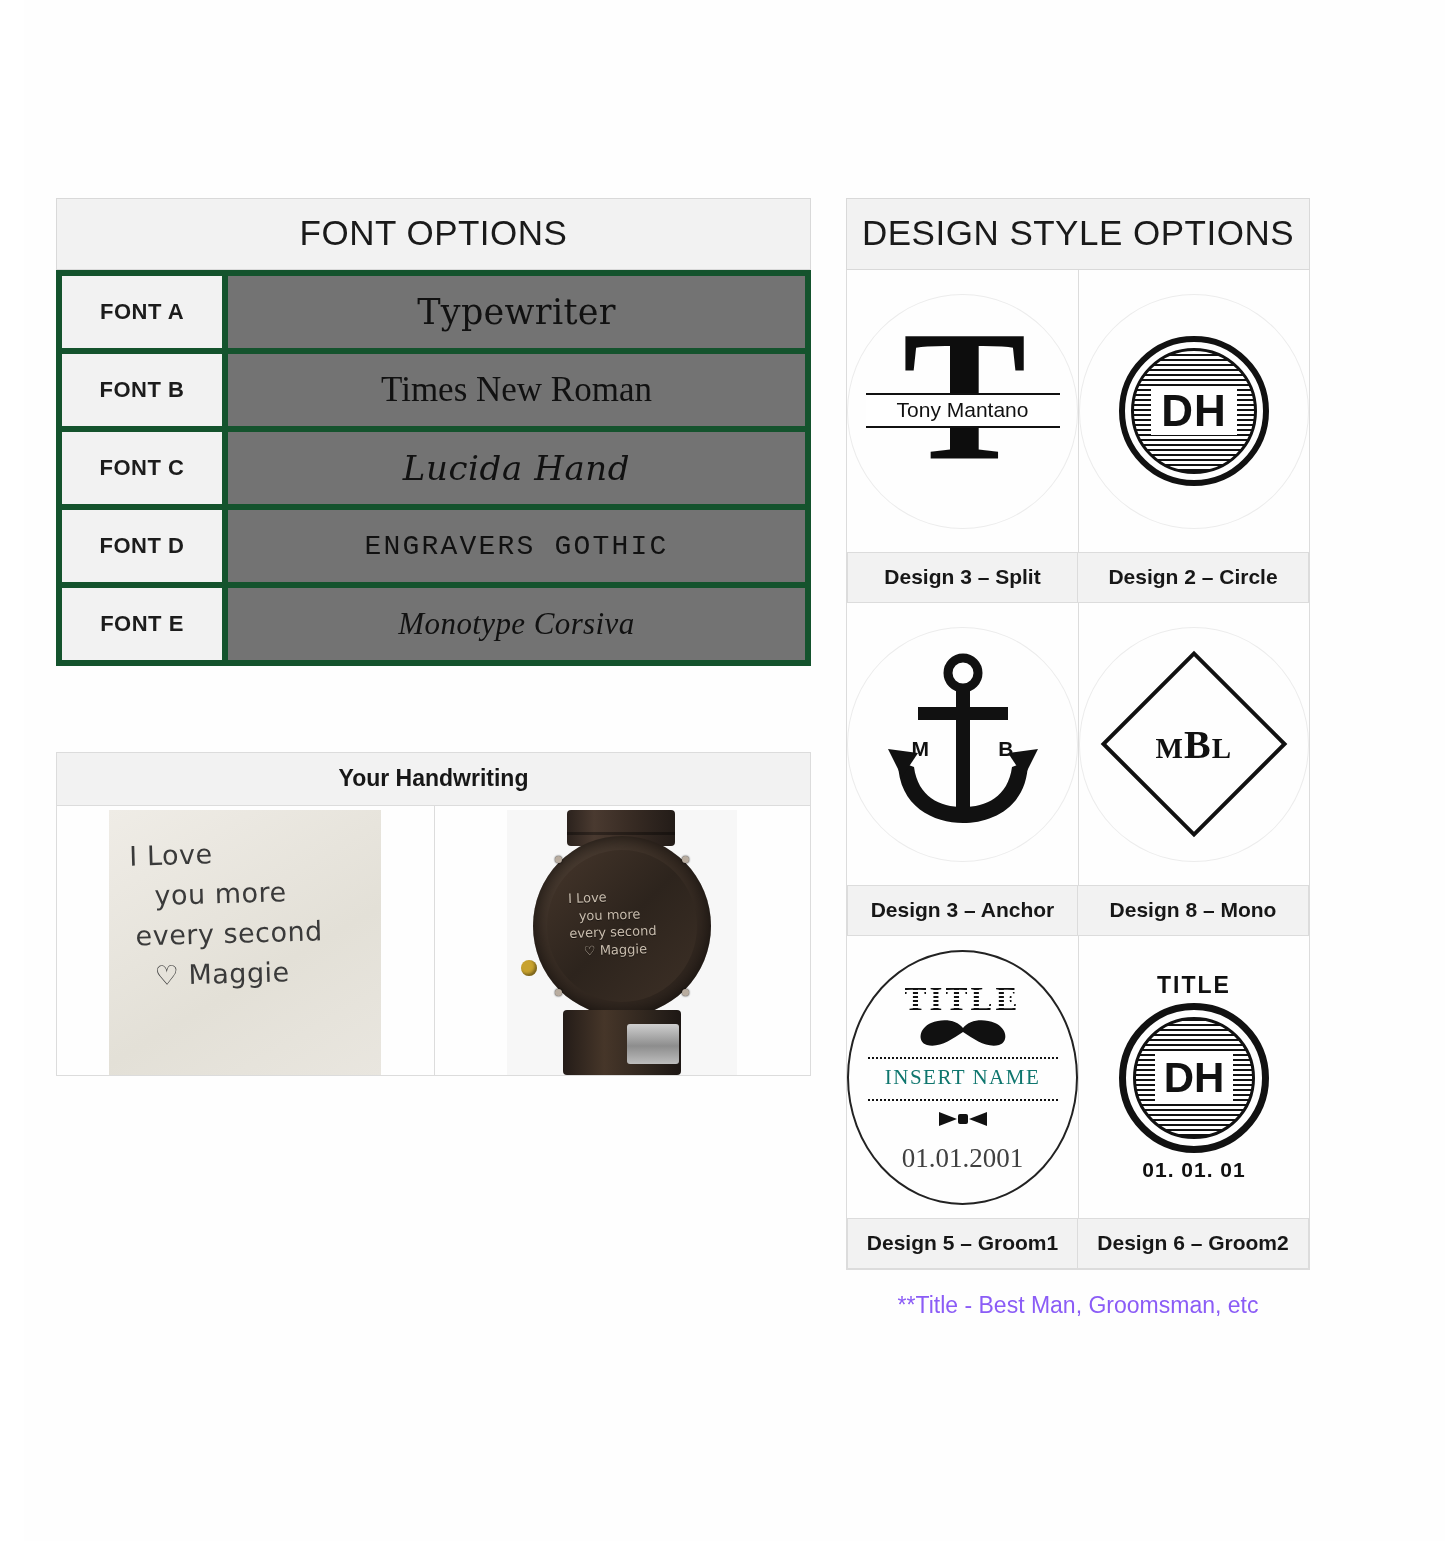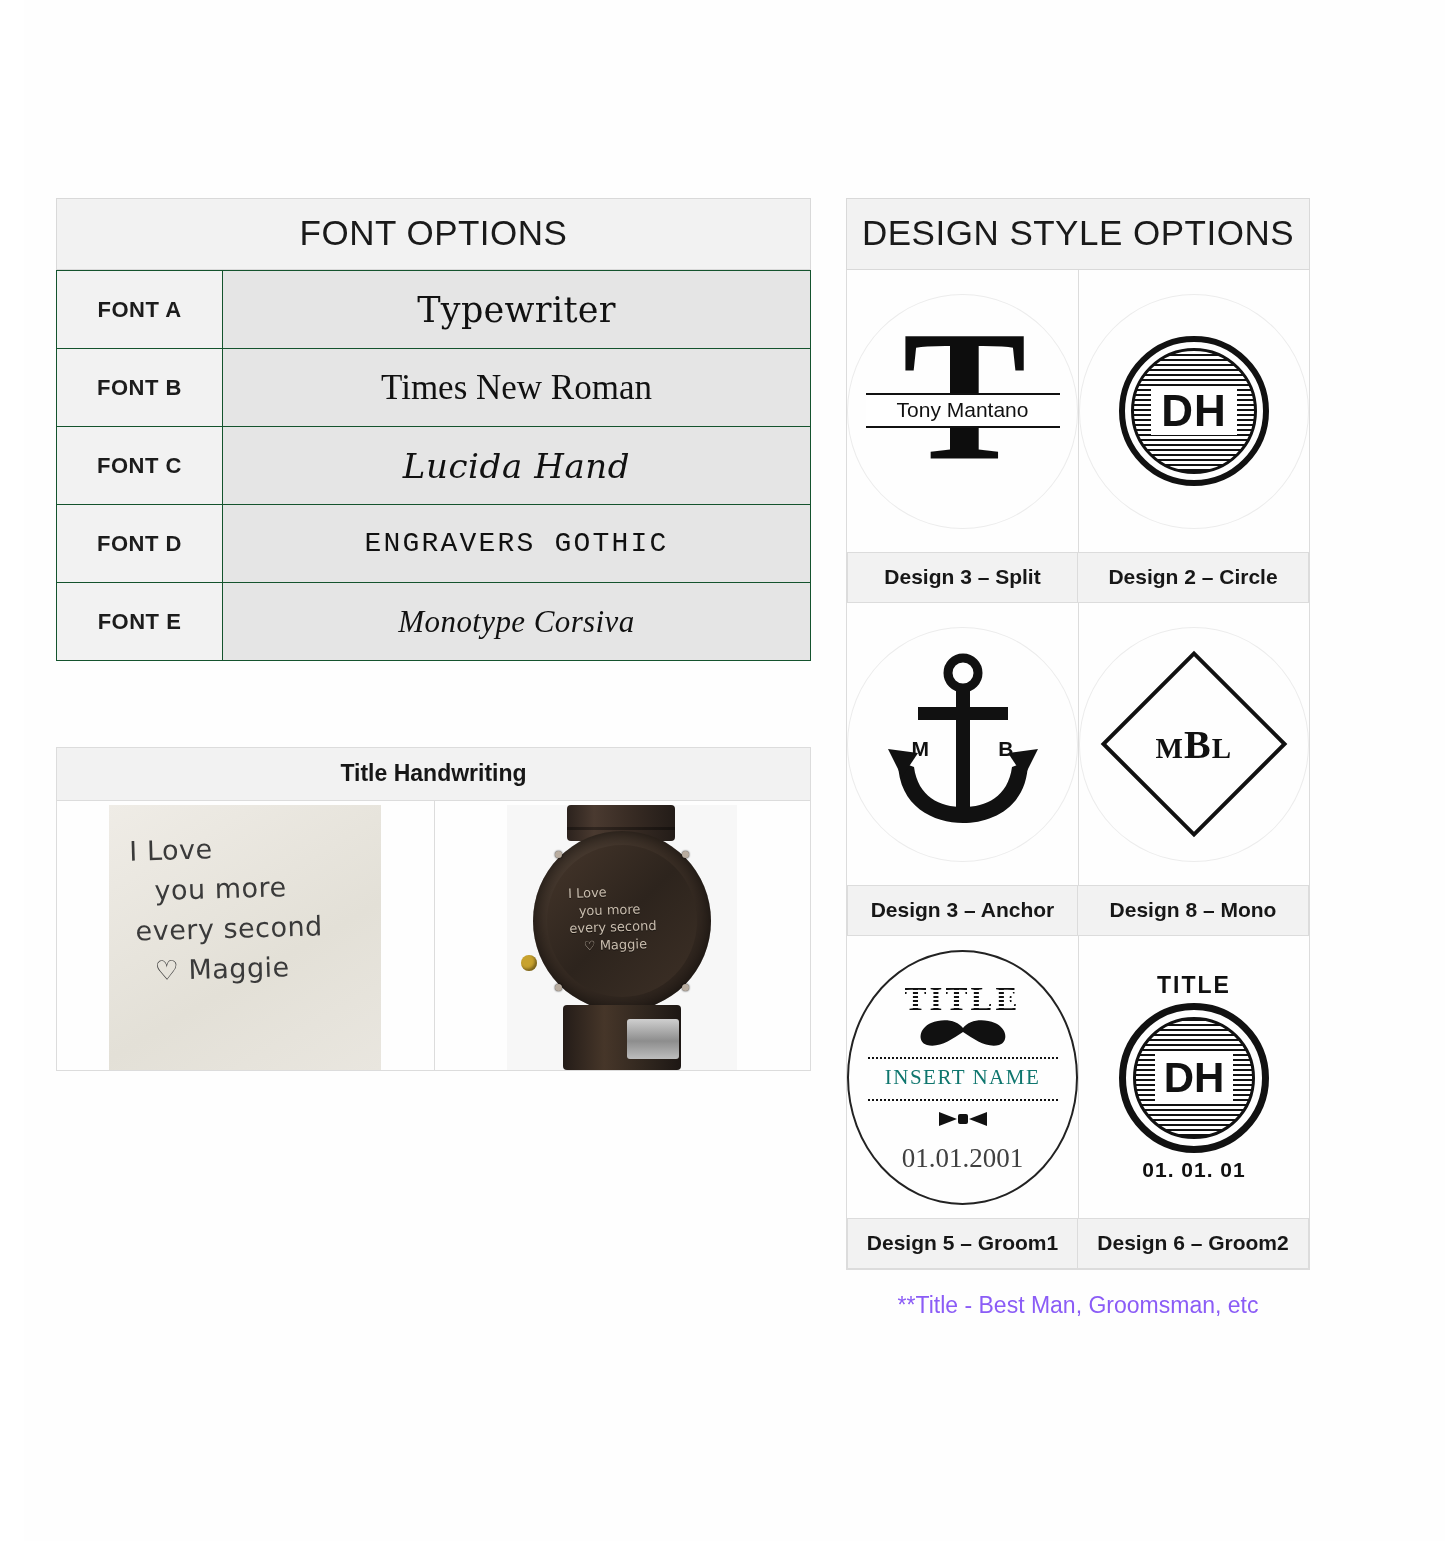--- a/index.html
+++ b/index.html
@@ -33,36 +33,36 @@
     color: #1a1a1a;
     padding: 14px 0 16px 0;
     font-family: "Liberation Sans", sans-serif;
   }
   .font-table {
     width: 100%;
     border-collapse: collapse;
     table-layout: fixed;
   }
   .font-table td {
-    border: 1px solid #14532d;
+    border: 6px solid #14532d;
     height: 78px;
     vertical-align: middle;
   }
   .font-label-cell {
     width: 166px;
     background: #f2f2f2;
     text-align: center;
     font-size: 22px;
     font-weight: bold;
     letter-spacing: 0.5px;
     color: #1c1c1c;
   }
   .font-sample-cell {
     text-align: center;
-    background: #e5e5e5;
+    background: #737373;
     border-left: 1px solid #dcdcdc;
   }
   .sample {
     font-size: 34px;
     color: #111;
   }
   .sample.typewriter { font-family: "DejaVu Serif", serif; font-size: 35px; letter-spacing: 0.3px; }
   .sample.times { font-family: "Liberation Serif", serif; font-size: 35px; }
   .sample.lucida { font-family: "DejaVu Serif", serif; font-style: italic; font-size: 34px; letter-spacing: 0.6px; }
   .sample.engravers { font-family: Liberation Mono, monospace; font-size: 28px; letter-spacing: 2.2px; text-transform: uppercase; }
@@ -404,21 +404,21 @@
       </tr>
       <tr>
         <td class="font-label-cell">FONT E</td>
         <td class="font-sample-cell">
           <span class="sample corsiva">Monotype Corsiva</span>
         </td>
       </tr>
     </tbody>
       </table>
 
-    <div class="hw-header">Title Handwriting</div>
+    <div class="hw-header">Your Handwriting</div>
     <div class="hw-body">
 
       <div class="hw-cell">
         <div class="note">
           <div class="note-lines">
             <div class="l1">I Love</div>
             <div class="l2">you more</div>
             <div class="l3">every second</div>
             <div class="l4">♡ Maggie</div>
           </div>

